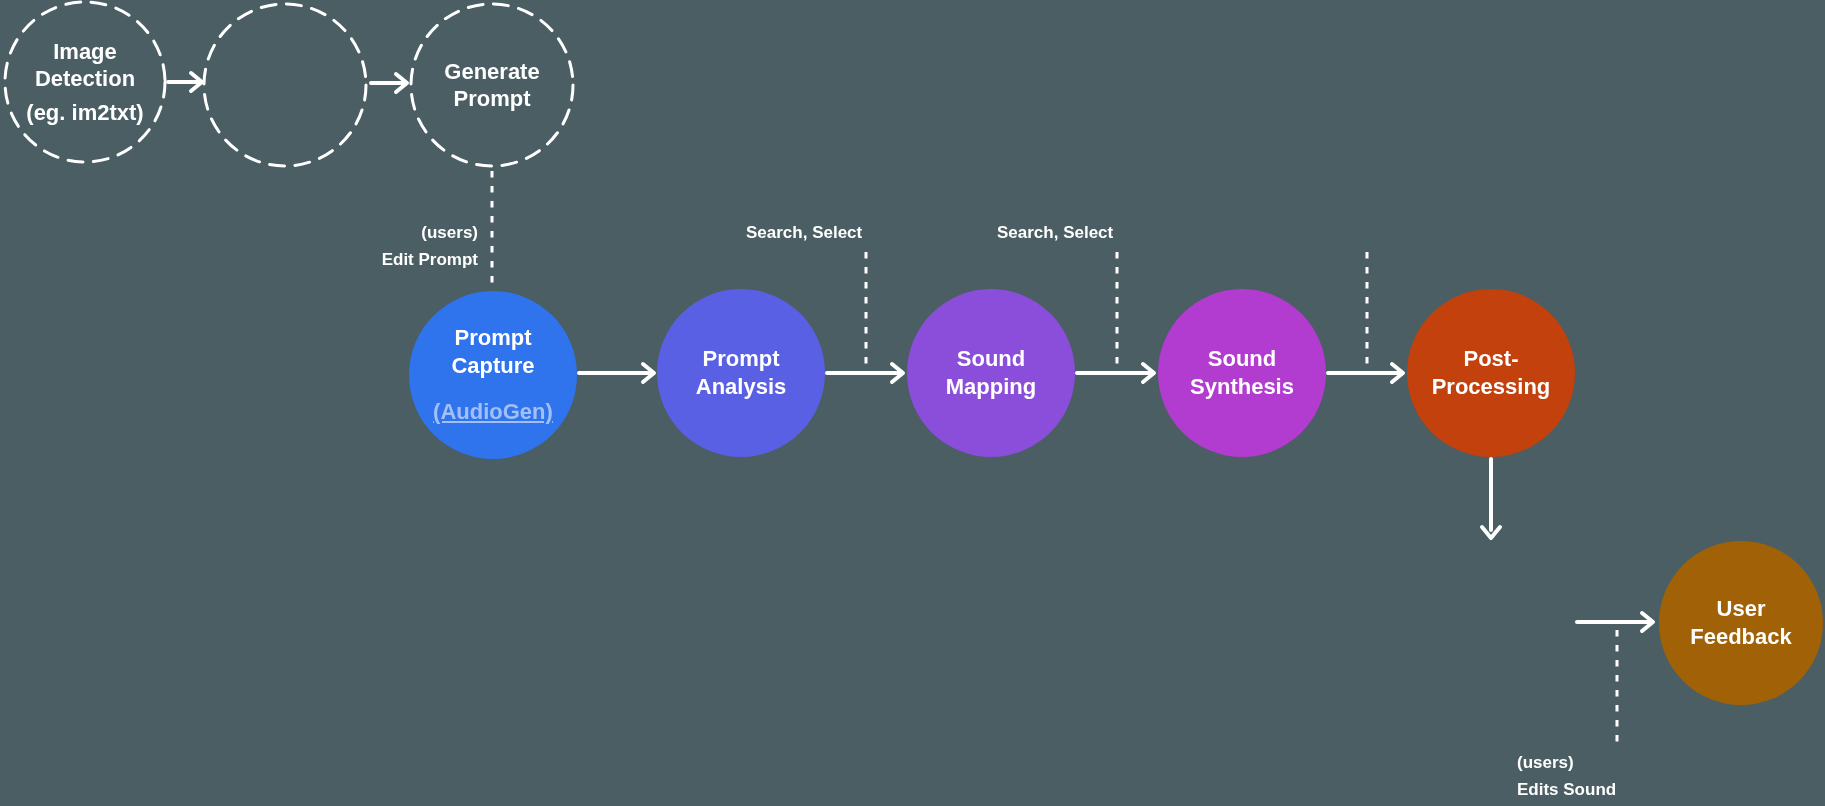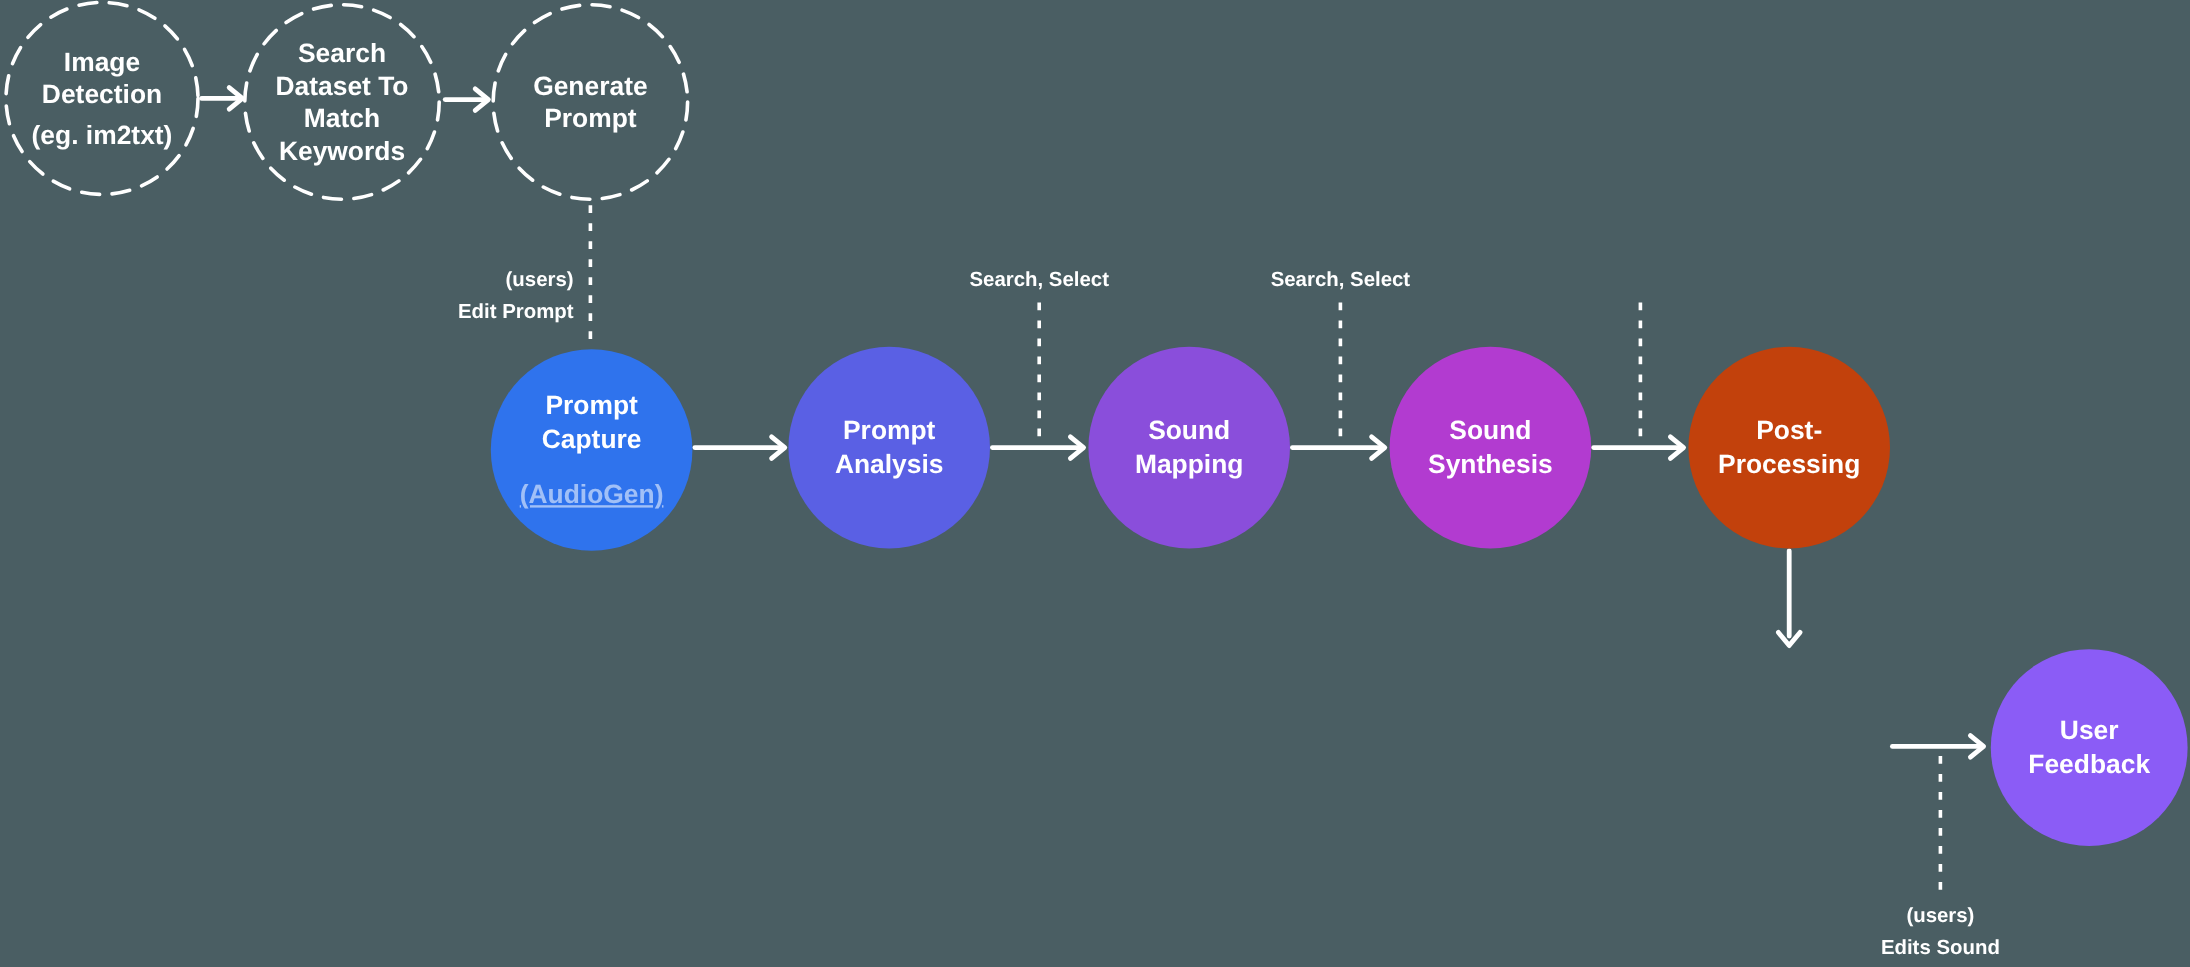--- a/index.html
+++ b/index.html
@@ -37,21 +37,21 @@
   .node-label, .node-sub { white-space: pre-line; }
   .node-sub { margin-top: 7px; }
   .annotation {
     position: absolute;
     color: #ffffff;
     font-weight: bold;
     font-size: 17px;
     line-height: 27px;
     white-space: pre-line;
   }
-  .annotation.center { text-align: center; }
+  .annotation.center { }
   .annotation.right { text-align: right; }
 </style>
 </head>
 <body>
 
 <div class="stage" style="background: rgb(74, 94, 99);">
 
   <svg class="wires" viewBox="0 0 1825 806">
 
     <circle cx="85" cy="82" r="80" fill="none" stroke="#FFFFFF" stroke-width="3" stroke-dasharray="15 10.5" stroke-linecap="round"></circle>
@@ -103,26 +103,20 @@
       <line x1="1617" y1="630" x2="1617" y2="746"></line>
     </g>
   </svg>
 
   <div class="dashed-node" style="left:5px; top:2px; width:160px; height:160px;">
     <span class="node-label">Image
 Detection</span>
     <span class="node-sub">(eg. im2txt)</span>
   </div>
 
-  <div class="dashed-node" style="left:204px; top:4px; width:162px; height:162px;">
-    <span class="node-label">Search
-Dataset To
-Match
-Keywords</span>
-  </div>
 
   <div class="dashed-node" style="left:411px; top:4px; width:162px; height:162px;">
     <span class="node-label">Generate
 Prompt</span>
   </div>
 
   <div class="node" style="left: 409px; top: 291px; width: 168px; height: 168px; background: rgb(47, 115, 237);">
     <span class="node-label">Prompt
 Capture</span>
     <span class="node-sub" style="margin-top: 18px; color: rgba(255, 255, 255, 0.55); text-decoration: underline;">(AudioGen)</span>
@@ -142,21 +136,21 @@
     <span class="node-label">Sound
 Synthesis</span>
   </div>
 
   <div class="node" style="left: 1407px; top: 289px; width: 168px; height: 168px; background: #c2410c;">
     <span class="node-label">Post-
 Processing</span>
   </div>
 
 
-  <div class="node" style="left: 1659px; top: 541px; width: 164px; height: 164px; background: #8b5cf6;">
+  <div class="node" style="left: 1659px; top: 541px; width: 164px; height: 164px; background: #a16207;">
     <span class="node-label">User
 Feedback</span>
   </div>
 
   <div class="annotation right" style="left:278px; top:219px; width:200px;">(users)
 Edit Prompt</div>
 
   <div class="annotation center" style="left:746px; top:219px; width:240px;">Search, Select</div>
 
   <div class="annotation center" style="left:997px; top:219px; width:240px;">Search, Select</div>

